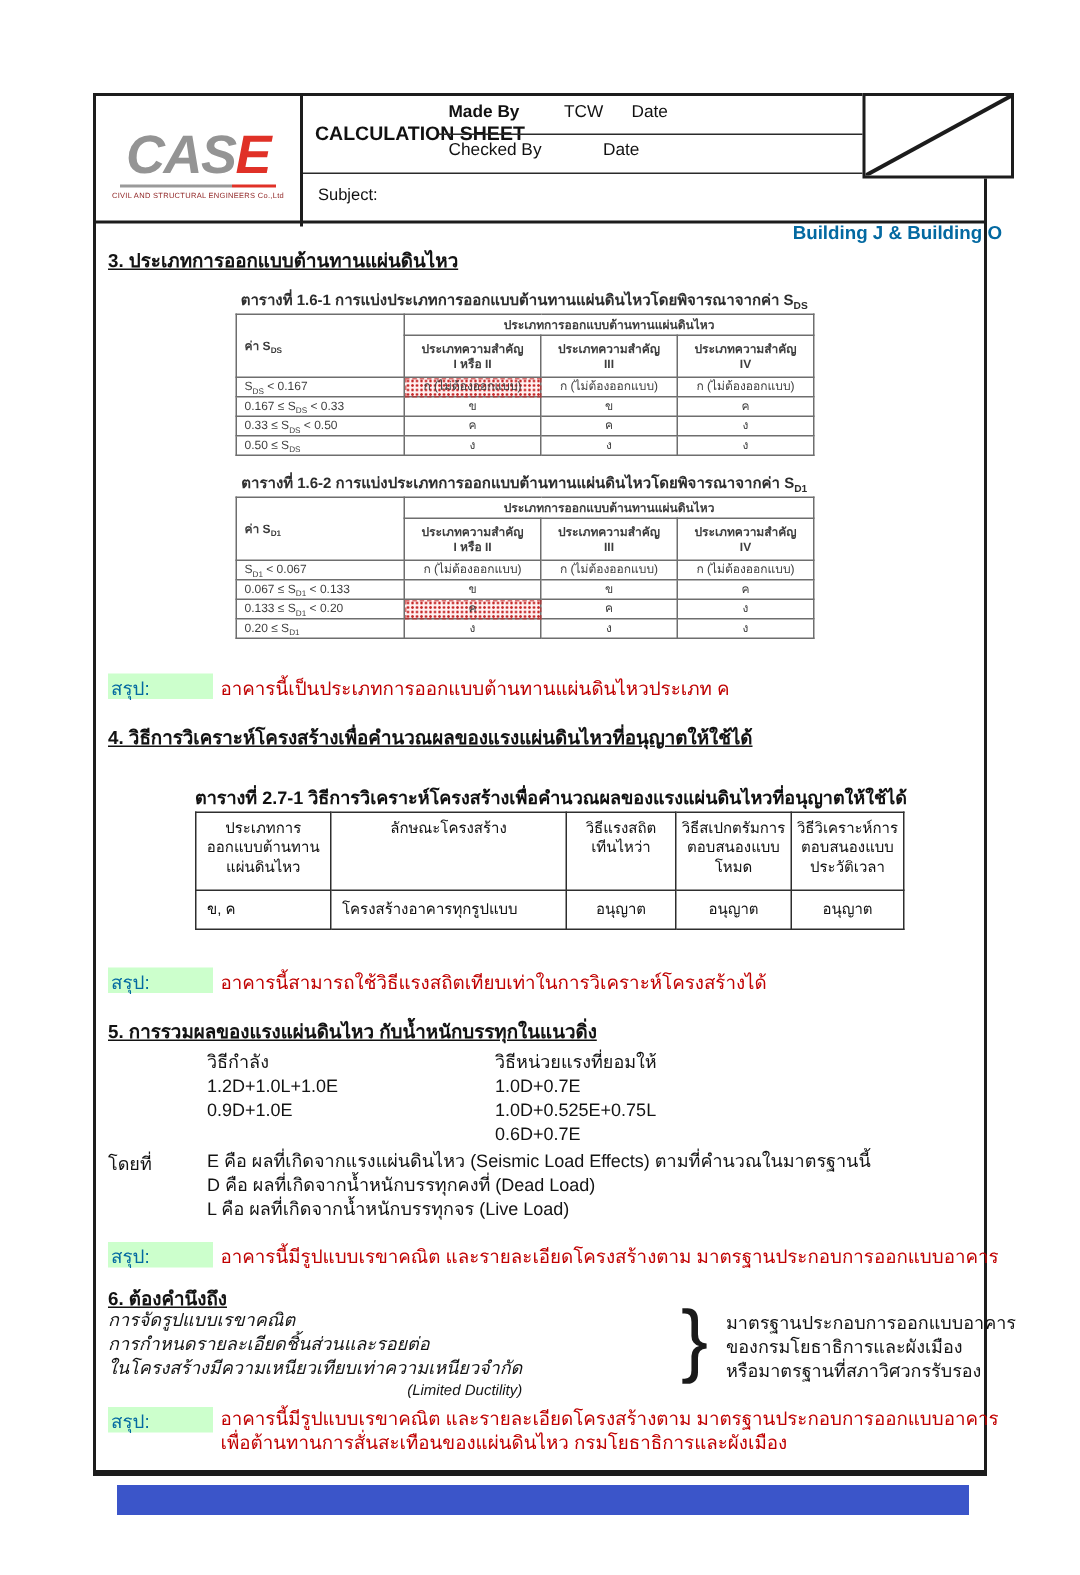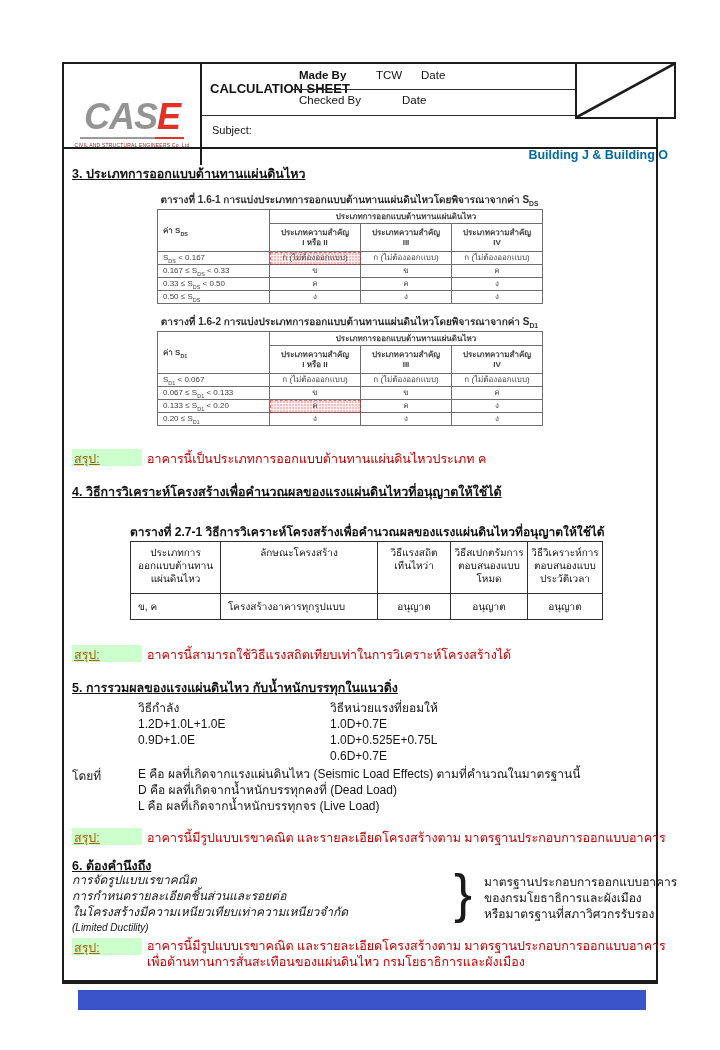--- a/index.html
+++ b/index.html
@@ -3,21 +3,21 @@
 <meta charset="utf-8">
 <style>
   html,body{margin:0;padding:0;background:#fff;}
   .page{position:relative;width:720px;height:1050px;background:#ffffff;overflow:hidden;
         font-family:"Liberation Sans","DejaVu Sans",sans-serif;color:#111;}
   .frame{position:absolute;left:62px;top:62px;width:592px;height:916px;
          border:2px solid #1c1c1c;border-bottom-width:4px;background:#fff;}
   
   .hdr{position:absolute;left:0;top:0;width:592px;height:83px;border-bottom:2px solid #1c1c1c;}
   .logo-cell{position:absolute;left:0;top:0;width:136px;height:83px;border-right:2px solid #1c1c1c;
-             display:flex;flex-direction:column;align-items:center;justify-content:center;padding-top:18px;}
+             display:flex;flex-direction:column;align-items:center;justify-content:center;padding-top:4px;}
   .logo-word{font-style:italic;font-weight:bold;font-size:36px;line-height:1;letter-spacing:-1px;}
   .cas{color:#949494}.loge{color:#e03127}
   .logo-rule{width:104px;height:2px;background:linear-gradient(to right,#9a9a9a 72%,#e03127 72%);margin:2px 0 3px;}
   .logo-tag{font-size:5px;color:#8d1f1f;letter-spacing:.2px;white-space:nowrap;}
   .hdr-row1{position:absolute;left:138px;top:0;width:375px;height:51px;border-bottom:1px solid #2a2a2a;}
   .calc-title{position:absolute;left:8px;top:17px;font-size:13px;font-weight:bold;white-space:nowrap;}
   .mb{position:absolute;font-size:11.5px;white-space:nowrap;}
   .mb-divider{position:absolute;left:90px;right:0;top:25px;border-top:1px solid #2a2a2a;}
   .hdr-row2{position:absolute;left:138px;top:52px;right:0;height:31px;}
   .subj-label{position:absolute;left:10px;top:8px;font-size:11px;}
@@ -38,28 +38,28 @@
   .hl{background-color:rgba(255,225,225,.45);
       background-image:radial-gradient(rgba(195,30,30,.95) .7px,rgba(195,30,30,0) 1px);
       background-size:3px 3px;outline:1px dashed rgba(195,30,30,.6);outline-offset:-1px;}
   
   .t3{position:absolute;border-collapse:collapse;table-layout:fixed;color:#111;}
   .t3 td{border:1px solid #2e2e2e;font-size:10px;line-height:1.3;text-align:center;vertical-align:middle;padding:2px 3px;}
   .t3 .pre{white-space:pre-line;vertical-align:top;padding-top:4px;}
   .t3 .la{text-align:left;padding-left:7px;}
   
   .sum{position:absolute;left:8px;height:18px;font-size:12.5px;white-space:nowrap;}
-  .sum-label{position:absolute;left:0;top:0;width:68px;height:17px;background:#ccffcc;color:#a16207;padding-left:2px;text-decoration:underline;}
+  .sum-label{position:absolute;left:0;top:0;width:68px;height:17px;background:#ccffcc;color:#0369a1;padding-left:2px;}
   .sum-text{position:absolute;left:75px;top:0;color:#c00000;}
   .sum-text .ln{line-height:16px;}
   
   .blk{position:absolute;font-size:12px;white-space:nowrap;color:#131313;}
   .blk .ln{line-height:16px;height:16px;}
   .combo-title{line-height:16px;height:16px;}
-  .small{font-size:10px;}
+  .small{font-size:10px;text-align:right;}
   .brace{position:absolute;font-size:54px;font-weight:100;color:#1a1a1a;line-height:1;}
   .blue-bar{position:absolute;left:78px;top:990px;width:568px;height:20px;background:#3b55c9;}
 </style>
 </head>
 <body>
 
 <div class="page">
   <div class="frame">
 
     <div class="hdr">

